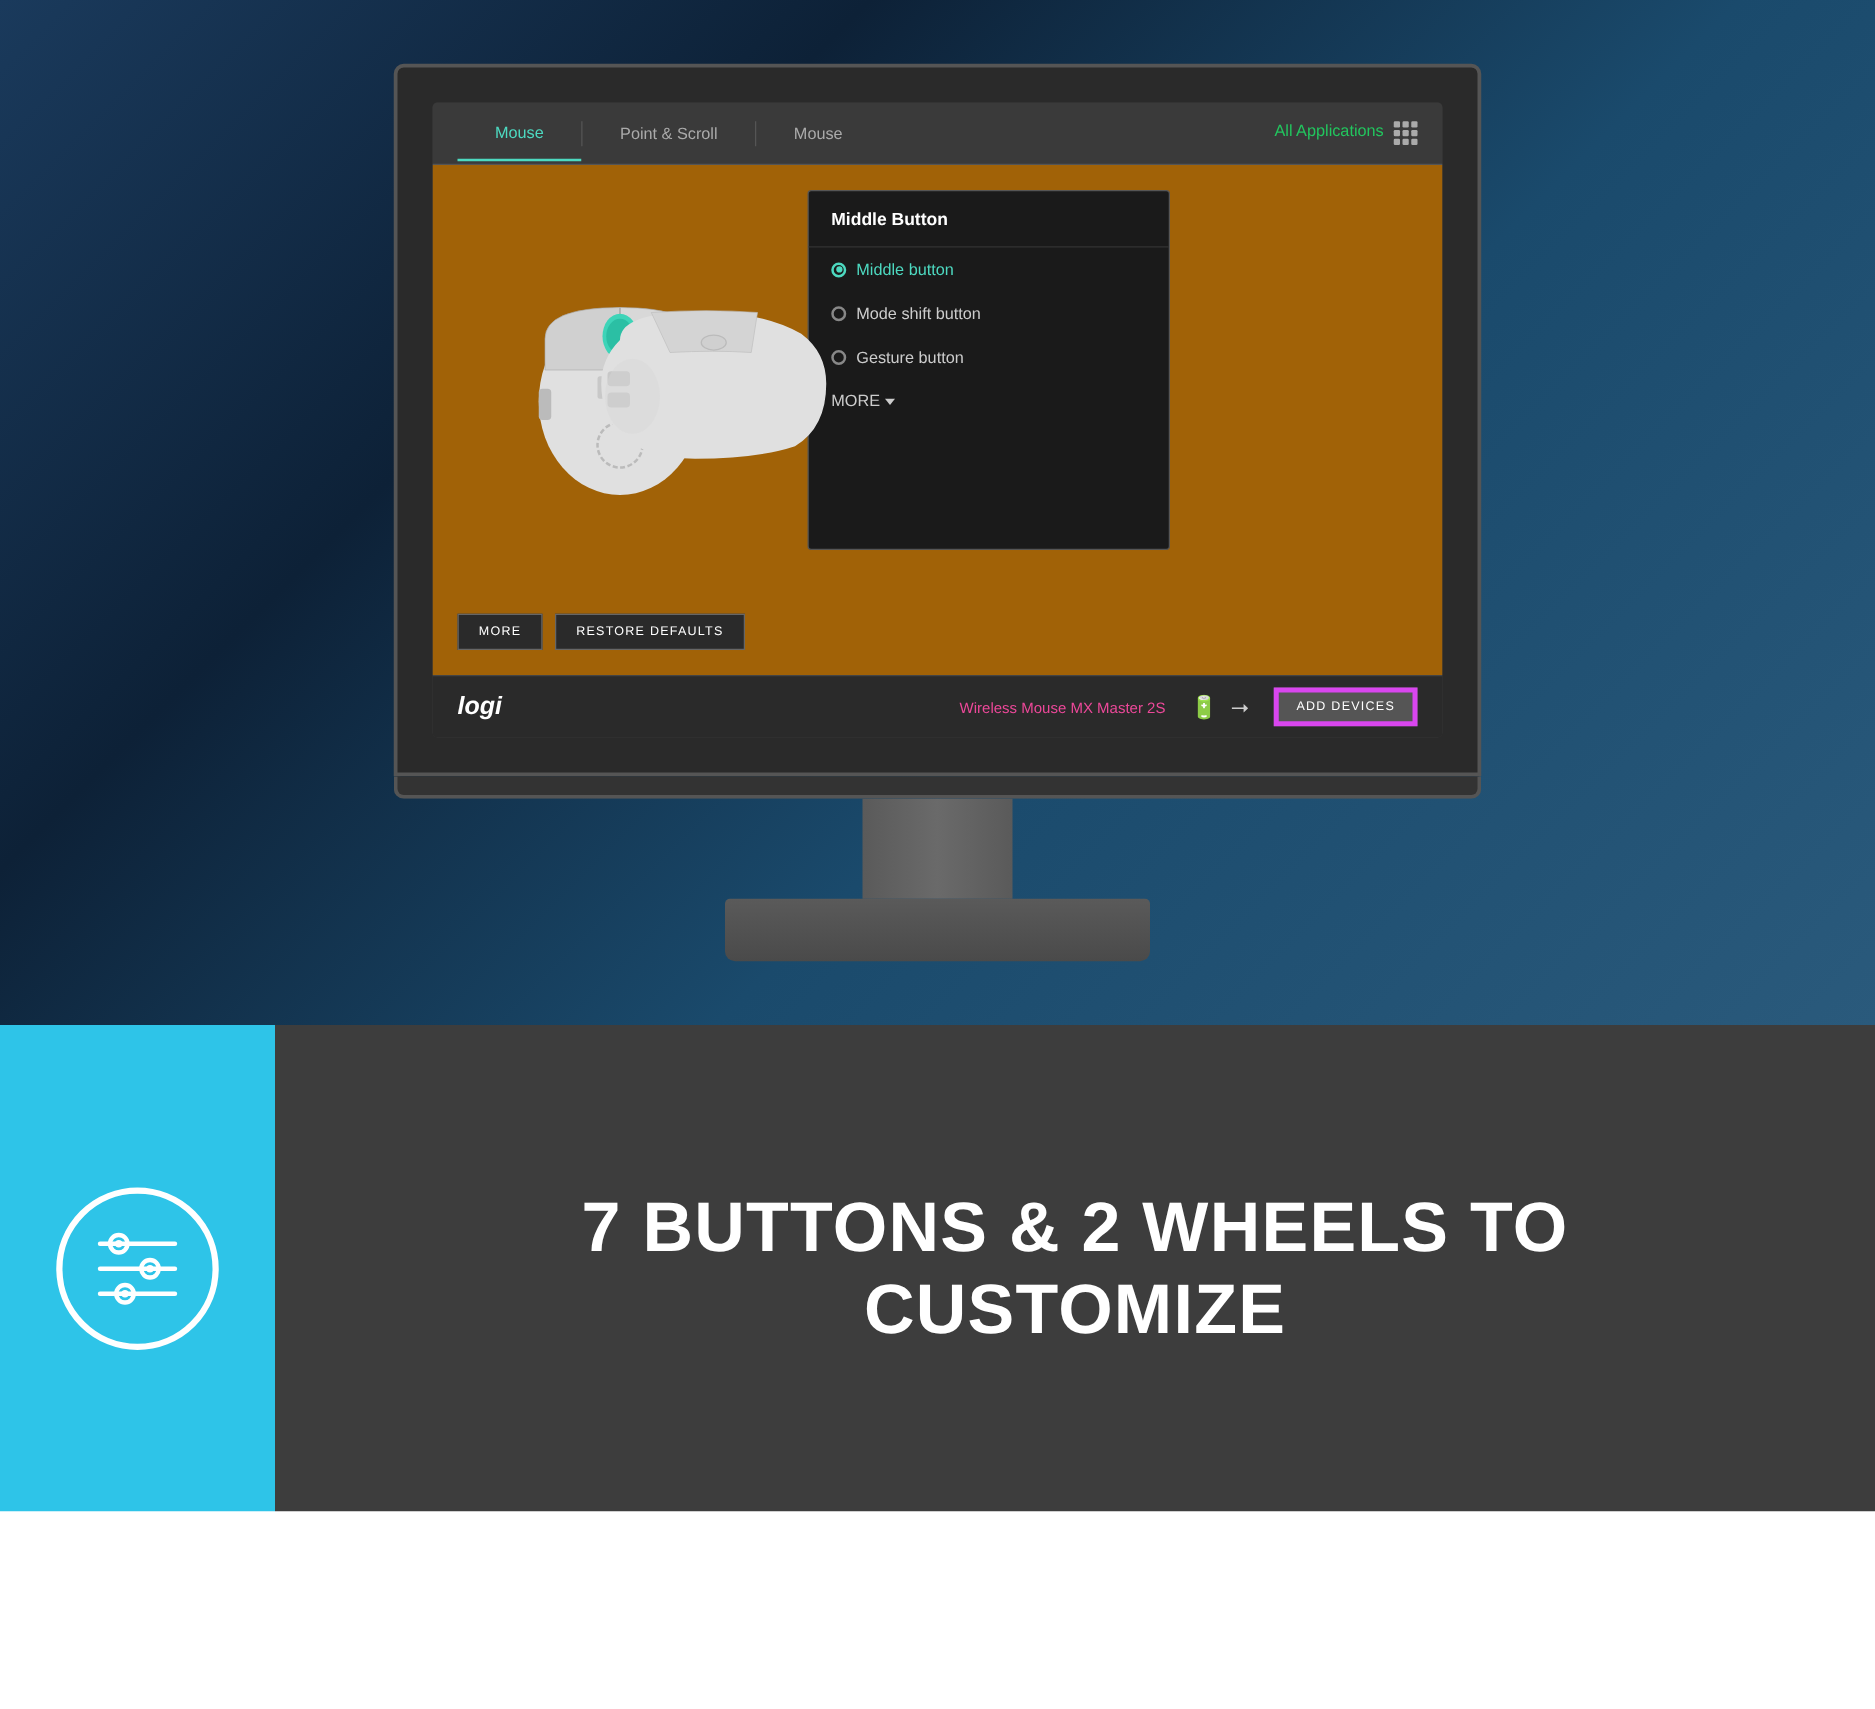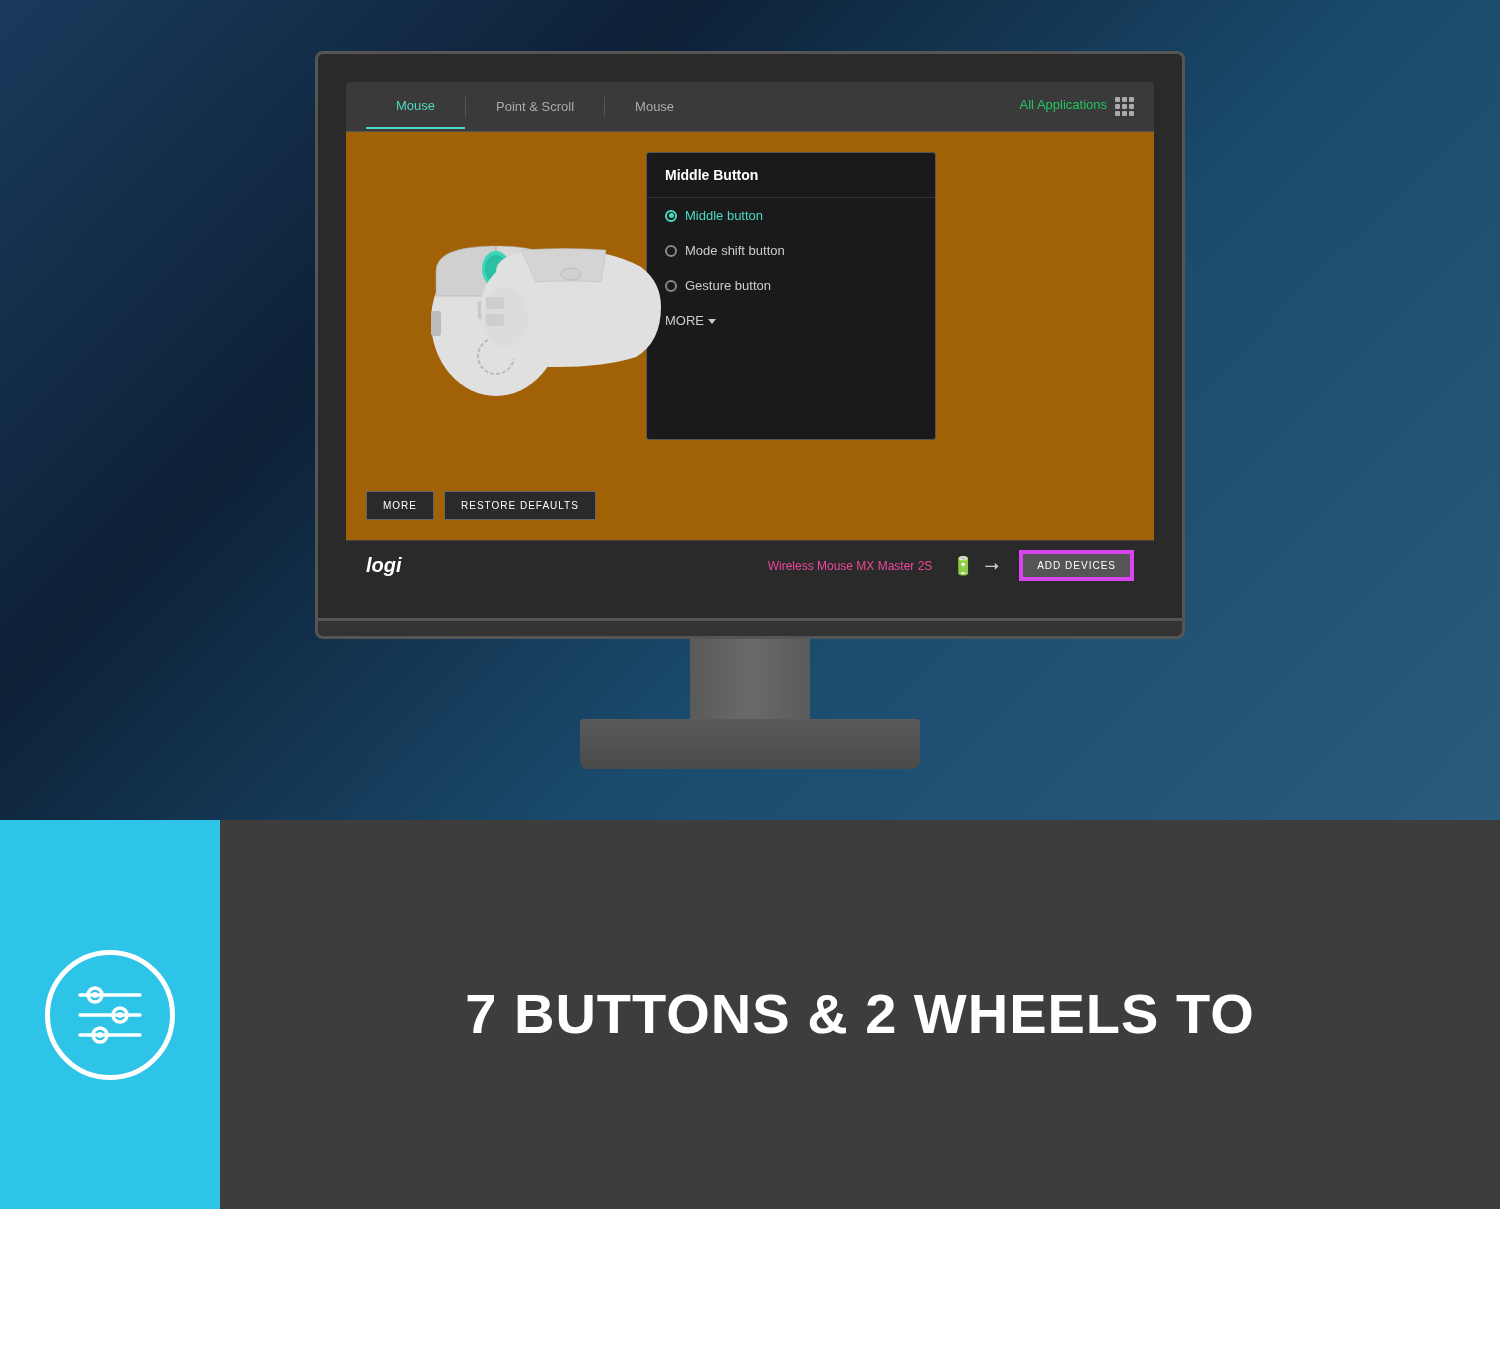--- a/index.html
+++ b/index.html
@@ -507,16 +507,17 @@
         <line x1="10" y1="55" x2="70" y2="55" stroke="white" stroke-width="3.5" stroke-linecap="round"></line>
         <circle cx="30" cy="55" r="7" fill="none" stroke="white" stroke-width="3.5"></circle>
         <circle cx="30" cy="55" r="3" fill="white"></circle>
       </svg>
     </div>
   </div>
 
   <div class="banner-right">
     <div class="banner-text">
       <div>7 BUTTONS &amp; 2 WHEELS TO</div>
+      <div>CUSTOMIZE</div>
     </div>
   </div>
 
 </div>
 
 </body></html>

